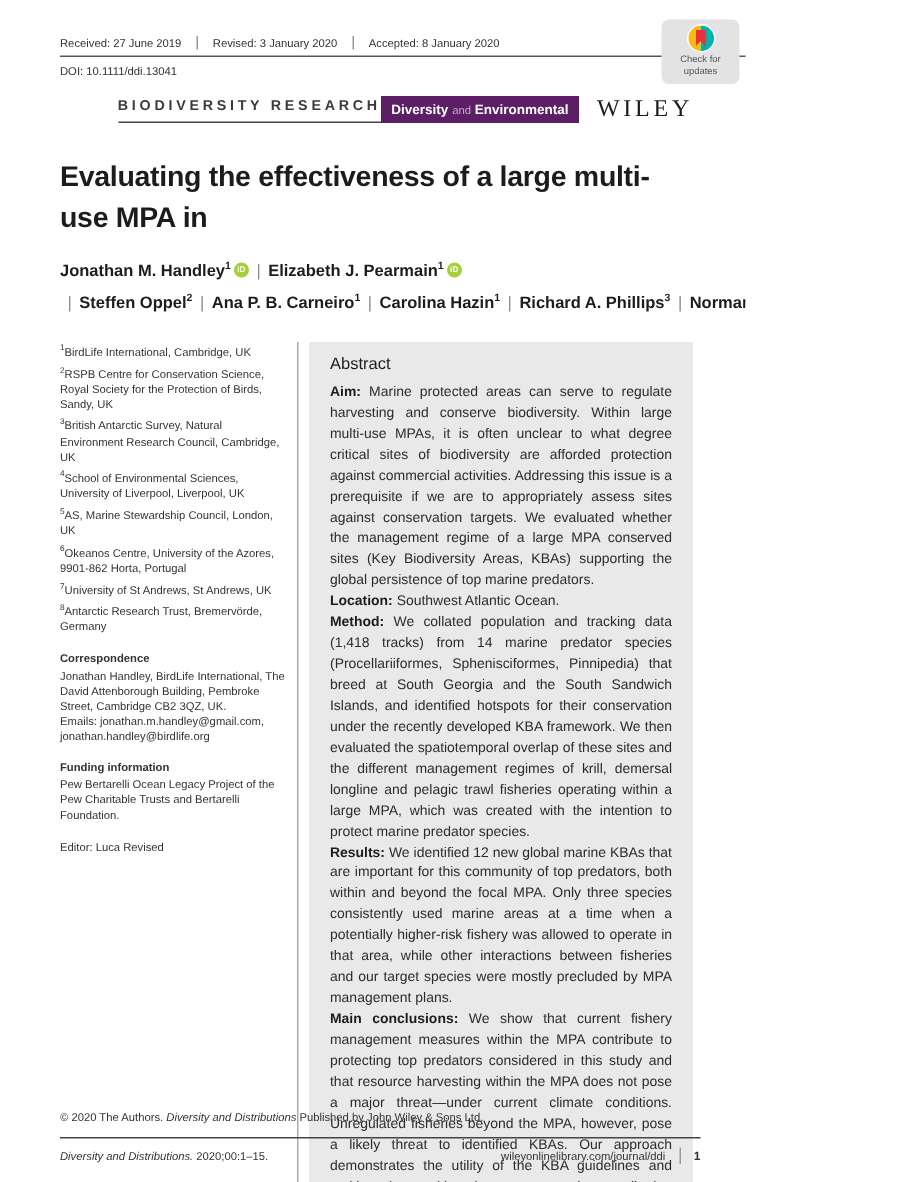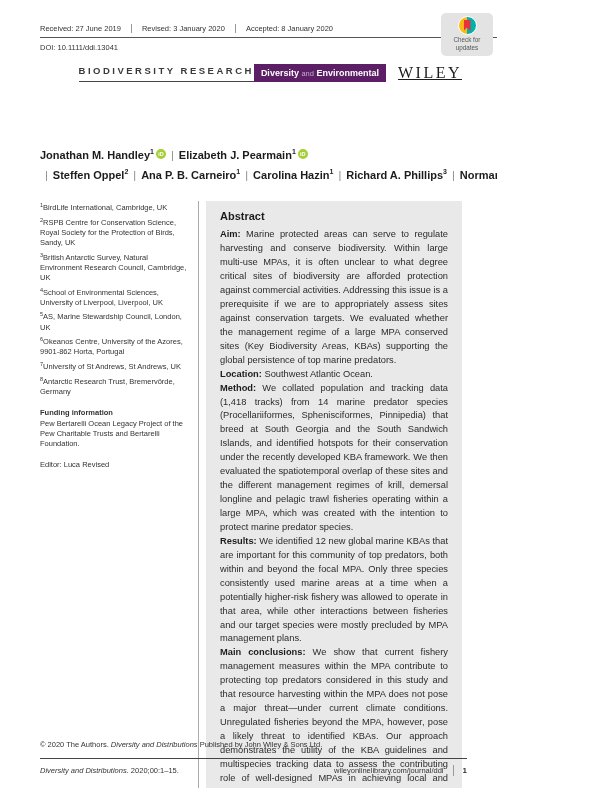--- a/index.html
+++ b/index.html
@@ -81,21 +81,20 @@
     font-weight: bold;
     padding: 4px 7px;
     white-space: nowrap;
   }
   .journal-badge .jb-and { font-weight: normal; font-size: 7.5px; color: #c5a9cb; }
   .wiley {
     font-family: "Liberation Serif", serif;
     font-size: 16px;
     letter-spacing: 2.5px;
     color: #1d1d1d;
-    text-decoration: underline;
   }
 
   
   .title {
     margin: 24px 0 12px;
     font-size: 19px;
     font-weight: bold;
     color: #1c1c1c;
     line-height: 1.4;
     letter-spacing: -0.2px;
@@ -140,21 +139,21 @@
   .lc-block { margin-top: 11px; }
   .lc-heading { font-weight: bold; margin-bottom: 1px; }
   .lc-inline-label { font-weight: normal; }
   .v-divider { width: 1px; background: #aaa; margin: 0 7px 0 6px; }
 
   .abstract-box {
     flex: 1;
     background: #e9e9e9;
     padding: 9px 14px 11px;
   }
-  .abs-heading { font-size: 11px; font-weight: bold; color: #1c1c1c; margin-bottom: 6px; }
+  .abs-heading { font-size: 11px; font-weight: normal; color: #1c1c1c; margin-bottom: 6px; }
   .abs-section {
     font-size: 9.3px;
     line-height: 1.5;
     text-align: justify;
     color: #2b2b2b;
   }
   .abs-section b { color: #1c1c1c; }
 
   
   .footer {
@@ -206,37 +205,42 @@
   <div class="doi-row">DOI: 10.1111/ddi.13041</div>
 
   <div class="section-row">
     <span class="section-label">BIODIVERSITY RESEARCH</span>
     <span class="brand">
       <span class="journal-badge"><b>Diversity</b> <span class="jb-and">and</span> <b>Environmental</b></span>
       <span class="wiley">WILEY</span>
     </span>
   </div>
 
-  <h1 class="title" id="article-title"><br></h1>
+  <h1 class="title" id="article-title"><span>Evaluating the effectiveness of a large multi-use MPA in</span><br></h1>
 
   <div class="authors" id="authors"><span class="author">Jonathan M. Handley<sup>1</sup><span class="orcid">iD</span></span><span class="author-sep">|</span><span class="author">Elizabeth J. Pearmain<sup>1</sup><span class="orcid">iD</span></span><span class="author-sep">|</span><span class="author">Steffen Oppel<sup>2</sup></span><span class="author-sep">|</span><span class="author">Ana P. B. Carneiro<sup>1</sup></span><span class="author-sep">|</span><span class="author">Carolina Hazin<sup>1</sup></span><span class="author-sep">|</span><span class="author">Richard A. Phillips<sup>3</sup></span><span class="author-sep">|</span><span class="author">Norman Ratcliffe<sup>3</sup></span><span class="author-sep">|</span><span class="author">Iain J. Staniland</span></div>
 
   <div class="columns">
     <div class="left-col">
       <div id="affiliations">
           <div class="affil"><sup>1</sup>BirdLife International, Cambridge, UK</div>
           <div class="affil"><sup>2</sup>RSPB Centre for Conservation Science, Royal Society for the Protection of Birds, Sandy, UK</div>
           <div class="affil"><sup>3</sup>British Antarctic Survey, Natural Environment Research Council, Cambridge, UK</div>
           <div class="affil"><sup>4</sup>School of Environmental Sciences, University of Liverpool, Liverpool, UK</div>
           <div class="affil"><sup>5</sup>AS, Marine Stewardship Council, London, UK</div>
           <div class="affil"><sup>6</sup>Okeanos Centre, University of the Azores, 9901-862 Horta, Portugal</div>
           <div class="affil"><sup>7</sup>University of St Andrews, St Andrews, UK</div>
           <div class="affil"><sup>8</sup>Antarctic Research Trust, Bremervörde, Germany</div>
         </div>
 
+      <div class="lc-block">
+        <div class="lc-heading">Correspondence</div>
+        <div>Jonathan Handley, BirdLife International, The David Attenborough Building, Pembroke Street, Cambridge CB2 3QZ, UK.</div>
+        <div>Emails: jonathan.m.handley@gmail.com, jonathan.handley@birdlife.org</div>
+      </div>
 
       <div class="lc-block">
         <div class="lc-heading">Funding information</div>
         <div>Pew Bertarelli Ocean Legacy Project of the Pew Charitable Trusts and Bertarelli Foundation.</div>
       </div>
 
       <div class="lc-block">
         <span class="lc-inline-label">Editor:</span>
         <span>Luca Revised</span>
       </div>

